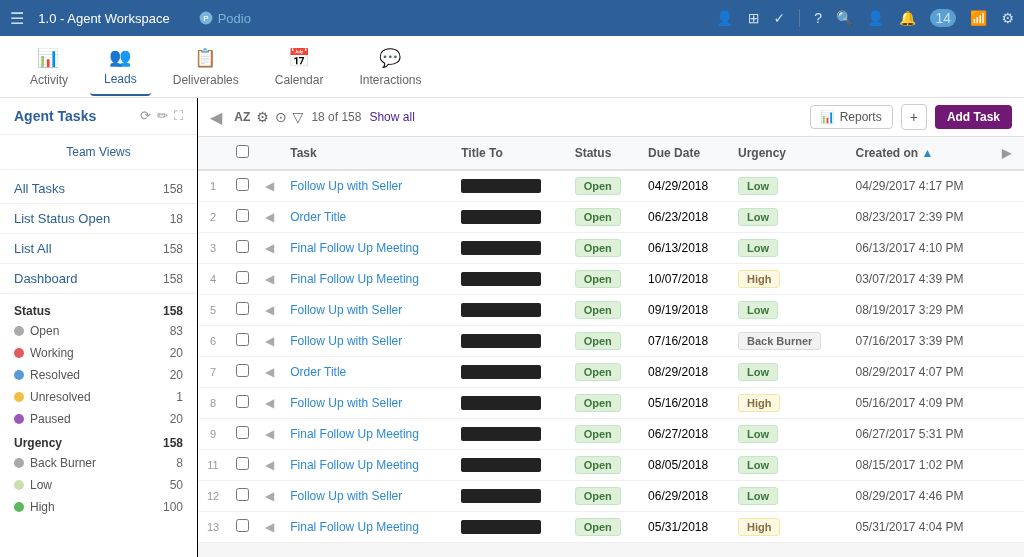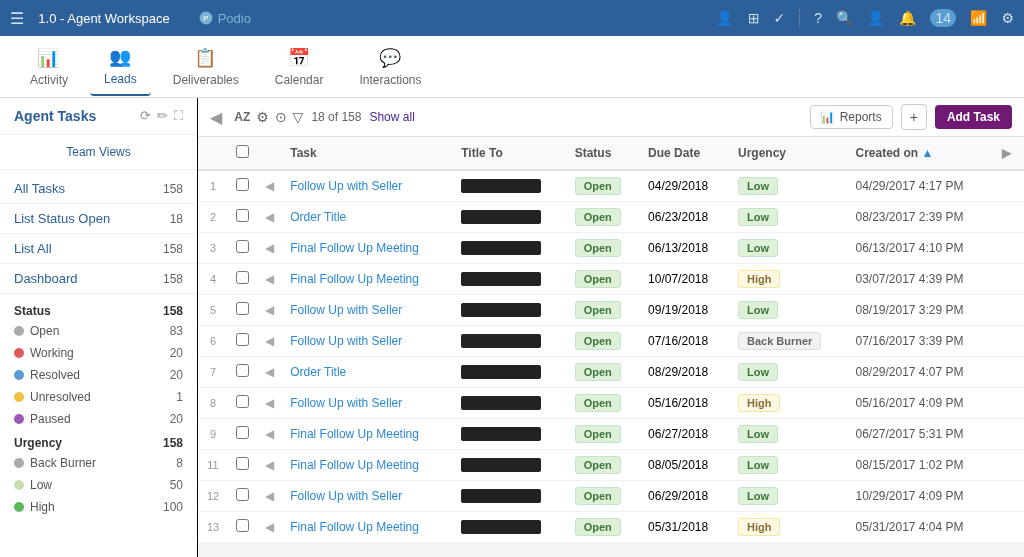--- a/index.html
+++ b/index.html
@@ -562,21 +562,21 @@
     <td>12</td>
     <td><input type="checkbox" style=""></td>
     <td style="color:#aaa;cursor:pointer;">◀</td>
     <td><span class="task-name">Follow Up with Seller</span></td>
     <td>
                 <div class="assign-bar"></div>
               </td>
     <td><span class="badge badge-open">Open</span></td>
     <td class="date-col">06/29/2018</td>
     <td><span class="badge badge-low">Low</span></td>
-    <td class="created-col">10/29/2017 4:09 PM</td>
+    <td class="created-col">08/29/2017 4:46 PM</td>
     <td></td>
   </tr>
             <tr>
     <td>13</td>
     <td><input type="checkbox" style=""></td>
     <td style="color:#aaa;cursor:pointer;">◀</td>
     <td><span class="task-name">Final Follow Up Meeting</span></td>
     <td>
                 <div class="assign-bar"></div>
               </td>

